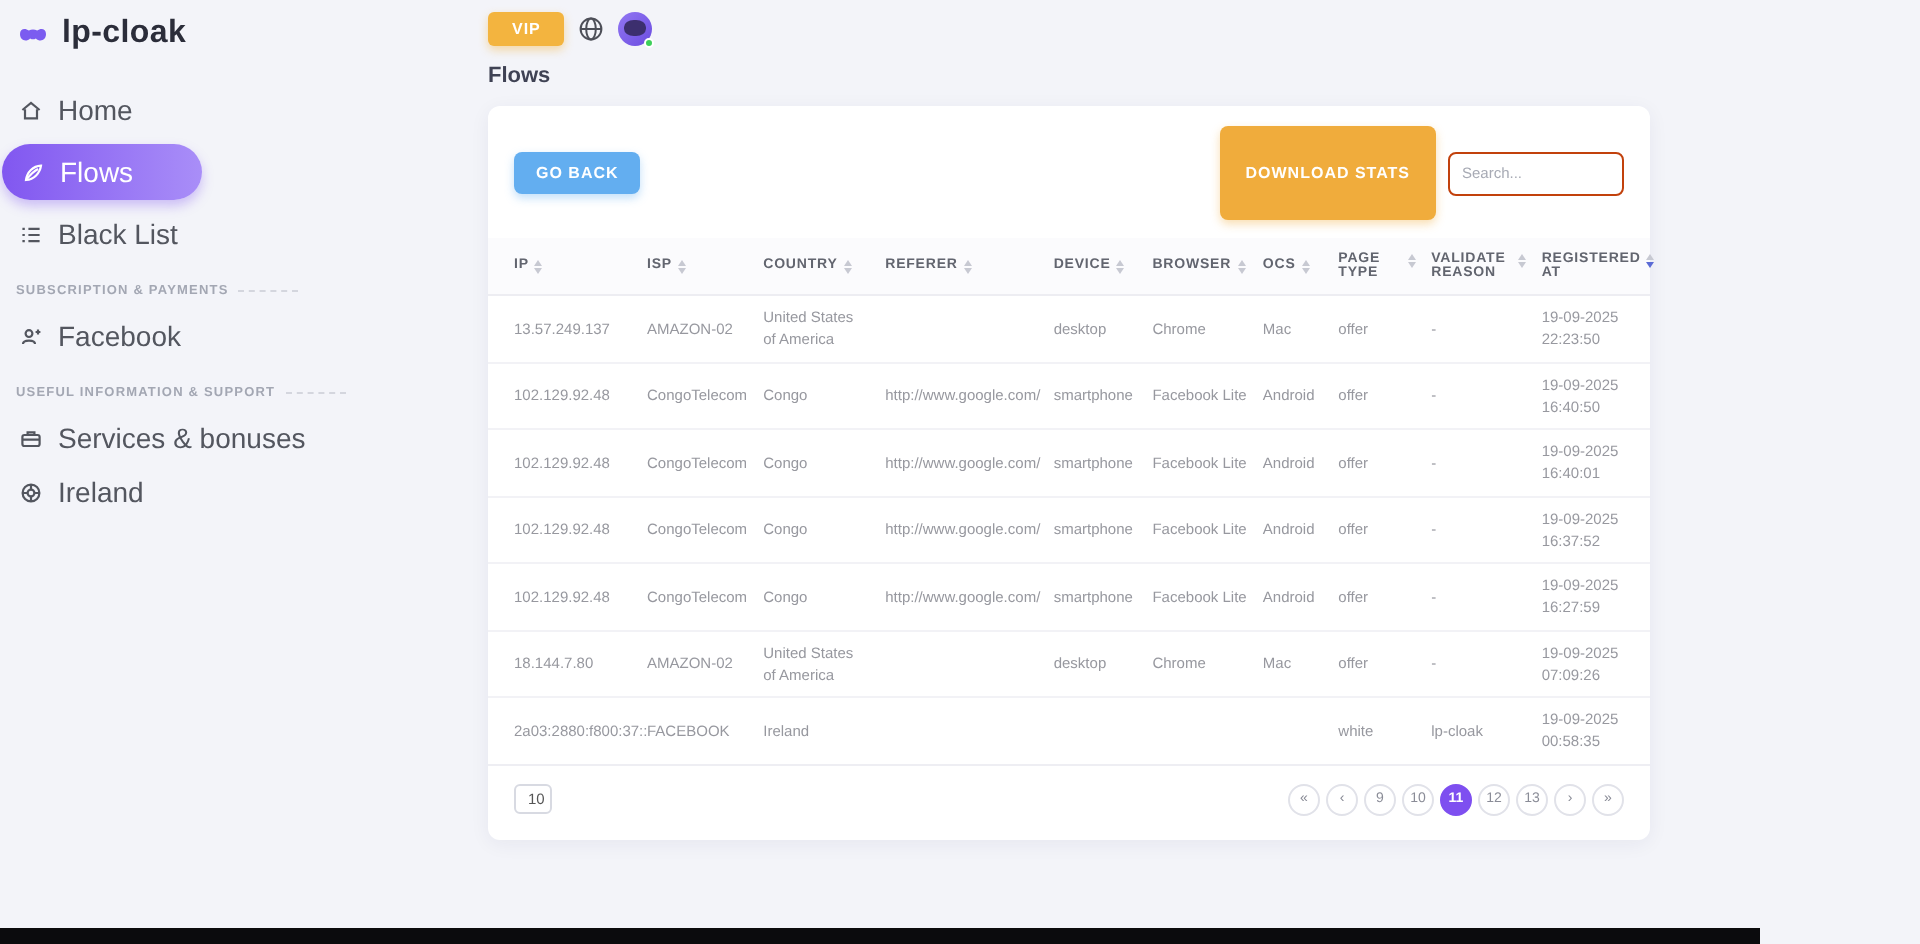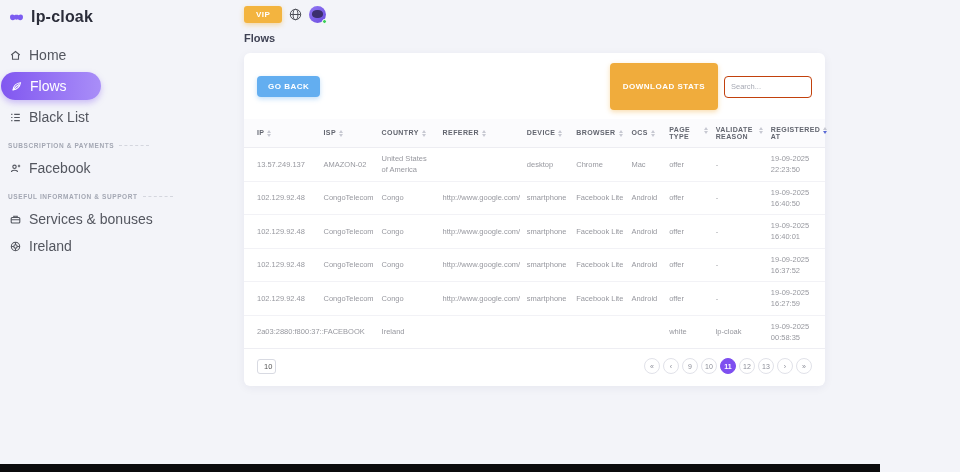--- a/index.html
+++ b/index.html
@@ -337,20 +337,35 @@
                 <td>Facebook Lite</td>
                 <td>Android</td>
                 <td>offer</td>
                 <td>-</td>
                 <td>
                   <div>19-09-2025</div>
                   <div>16:27:59</div>
                 </td>
               </tr>
               <tr>
+                <td>18.144.7.80</td>
+                <td>AMAZON-02</td>
+                <td>United States of America</td>
+                <td></td>
+                <td>desktop</td>
+                <td>Chrome</td>
+                <td>Mac</td>
+                <td>offer</td>
+                <td>-</td>
+                <td>
+                  <div>19-09-2025</div>
+                  <div>07:09:26</div>
+                </td>
+              </tr>
+              <tr>
                 <td>2a03:2880:f800:37::</td>
                 <td>FACEBOOK</td>
                 <td>Ireland</td>
                 <td></td>
                 <td></td>
                 <td></td>
                 <td></td>
                 <td>white</td>
                 <td>lp-cloak</td>
                 <td>

